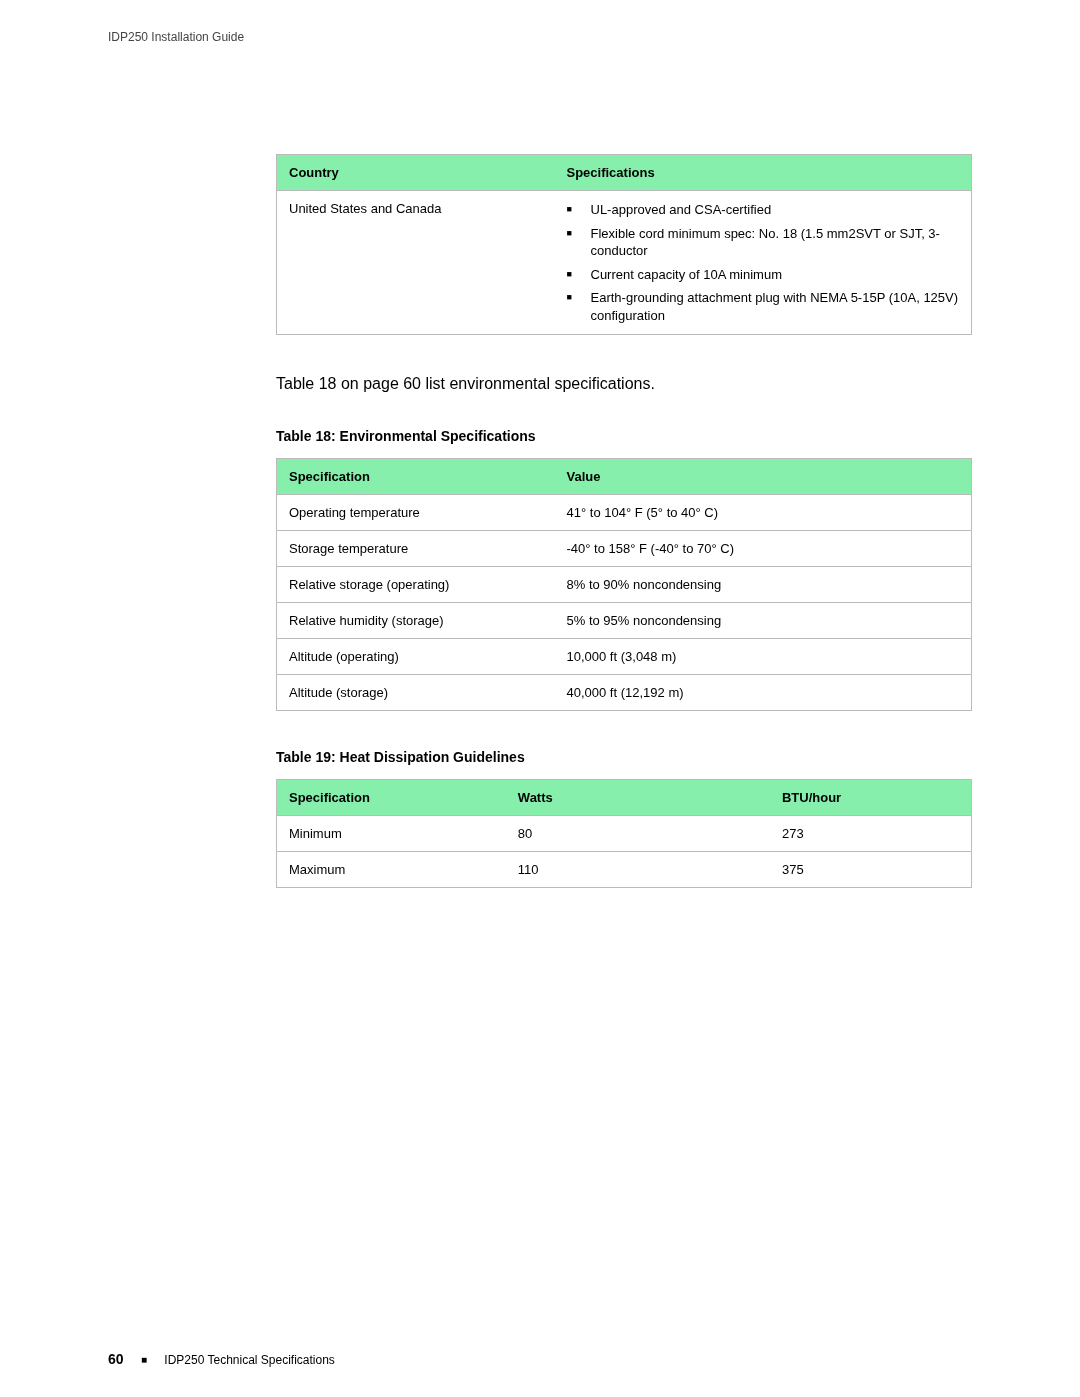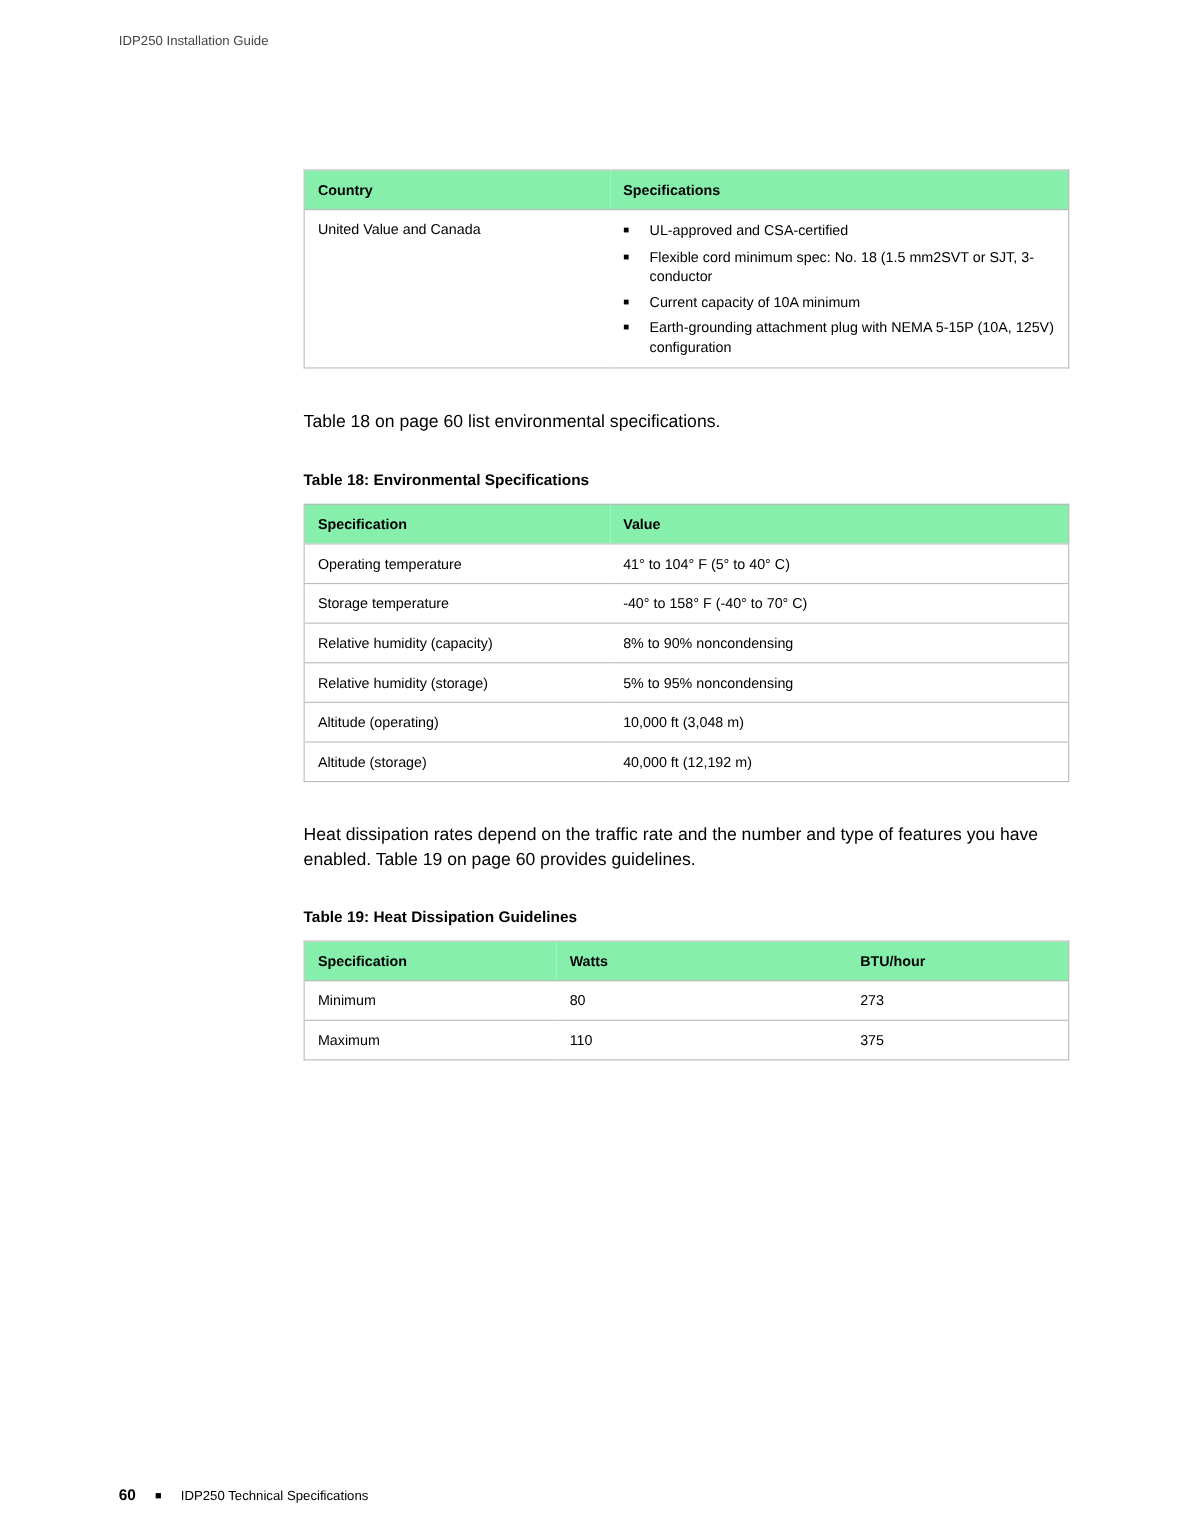--- a/index.html
+++ b/index.html
@@ -116,21 +116,21 @@
 
     <table class="spec-table col2">
       <thead>
         <tr>
           <th>Country</th>
           <th>Specifications</th>
         </tr>
       </thead>
       <tbody>
         <tr>
-          <td>United Value and Canada</td>
+          <td>United States and Canada</td>
           <td>
             <ul class="bullets">
               <li>UL-approved and CSA-certified</li>
               <li>Flexible cord minimum spec: No. 18 (1.5 mm2SVT or SJT, 3-conductor</li>
               <li>Current capacity of 10A minimum</li>
               <li>Earth-grounding attachment plug with NEMA 5-15P (10A, 125V) configuration</li>
             </ul>
           </td>
         </tr>
       </tbody>
@@ -149,39 +149,38 @@
       <tbody>
         <tr>
           <td>Operating temperature</td>
           <td>41° to 104° F (5° to 40° C)</td>
         </tr>
         <tr>
           <td>Storage temperature</td>
           <td>-40° to 158° F (-40° to 70° C)</td>
         </tr>
         <tr>
-          <td>Relative humidity (capacity)</td>
+          <td>Relative storage (operating)</td>
           <td>8% to 90% noncondensing</td>
         </tr>
         <tr>
           <td>Relative humidity (storage)</td>
           <td>5% to 95% noncondensing</td>
         </tr>
         <tr>
           <td>Altitude (operating)</td>
           <td>10,000 ft (3,048 m)</td>
         </tr>
         <tr>
           <td>Altitude (storage)</td>
           <td>40,000 ft (12,192 m)</td>
         </tr>
       </tbody>
     </table>
 
-    <p class="body-text">Heat dissipation rates depend on the traffic rate and the number and type of features you have enabled. Table 19 on page 60 provides guidelines.</p>
 
     <div class="table-caption">Table 19: Heat Dissipation Guidelines</div>
     <table class="spec-table col3">
       <thead>
         <tr>
           <th>Specification</th>
           <th>Watts</th>
           <th>BTU/hour</th>
         </tr>
       </thead>

